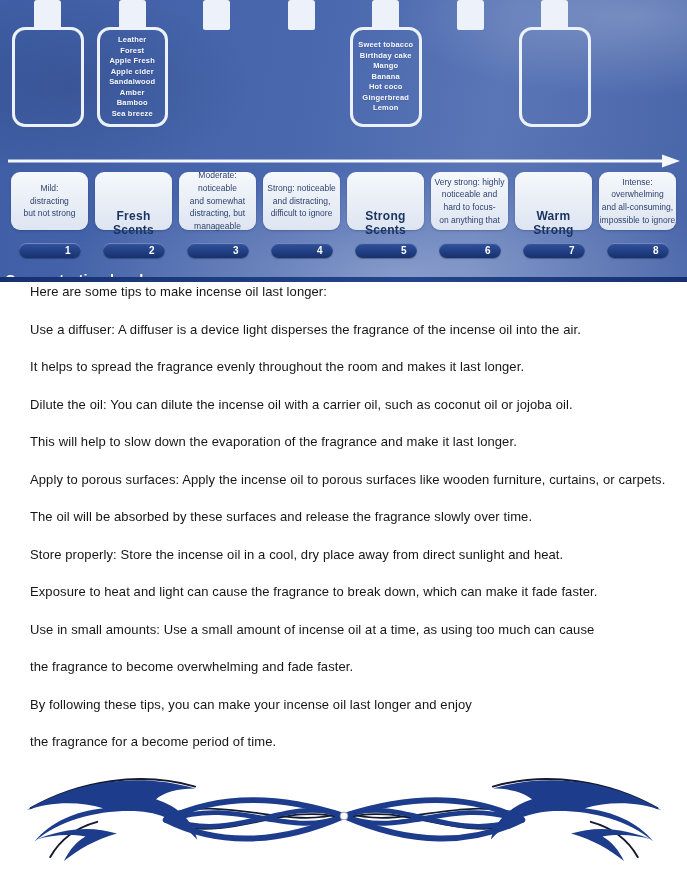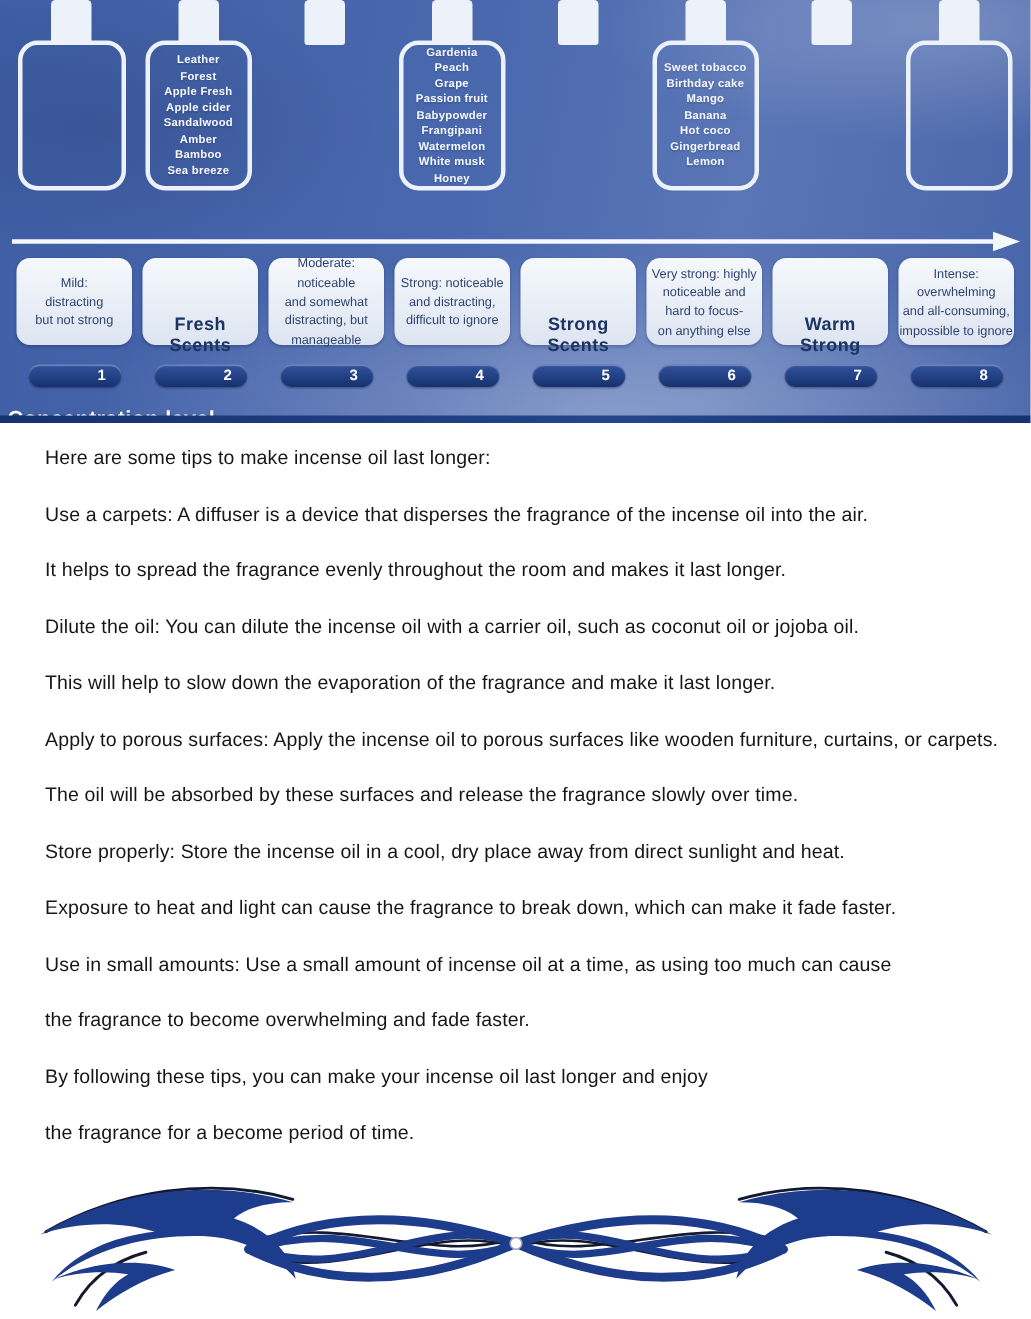--- a/index.html
+++ b/index.html
@@ -68,21 +68,21 @@
     position:absolute; left:5px; top:272px;
     color:#ffffff; font-weight:700; font-size:14.5px; letter-spacing:.2px;
     text-shadow:0 1px 2px rgba(0,0,30,.35);
   }
   .bottom-strip {
     position:absolute; left:0; right:0; bottom:0; height:5px;
     background:linear-gradient(90deg,#16316e,#24458c 60%,#16316e);
   }
 
   
-  .tips { padding:16px 0 0 30px; overflow:hidden; }
+  .tips { padding:3px 0 0 30px; overflow:hidden; }
   .tip-line {
     margin:0 0 24.5px 0; font-size:13px; line-height:1;
     color:#161616; white-space:nowrap; letter-spacing:.1px;
   }
 
   
   .flourish-wrap { width:687px; height:94px; margin-top:-6px; text-align:center; }
 </style>
 </head>
 <body>
@@ -109,34 +109,20 @@
 Amber
 Bamboo
 Sea breeze</div>
         </div>
       </div>
       <div class="bottle">
         <div class="cap"></div>
       </div>
       <div class="bottle">
         <div class="cap"></div>
-        <div class="bottle-body">
-          <div class="scents">Gardenia
-Peach
-Grape
-Passion fruit
-Babypowder
-Frangipani
-Watermelon
-White musk
-Honey</div>
-        </div>
-      </div>
-      <div class="bottle">
-        <div class="cap"></div>
       </div>
       <div class="bottle">
         <div class="cap"></div>
         <div class="bottle-body">
           <div class="scents">Sweet tobacco
 Birthday cake
 Mango
 Banana
 Hot coco
 Gingerbread Lemon</div>
@@ -180,21 +166,21 @@
 and distracting,
 difficult to ignore</span>
         </div>
       <div class="level-box cat">
           <span>Strong Scents</span>
         </div>
       <div class="level-box">
           <span>Very strong: highly
 noticeable and
 hard to focus-
-on anything else</span>
+on anything that</span>
         </div>
       <div class="level-box cat">
           <span>Warm Strong</span>
         </div>
       <div class="level-box">
           <span>Intense:
 overwhelming
 and all-consuming,
 impossible to ignore</span>
         </div>
@@ -210,21 +196,21 @@
       <div class="pill">7</div>
       <div class="pill">8</div>
     </div>
 
     <div class="axis-label">Concentration level</div>
     <div class="bottom-strip"></div>
   </div>
 
   <div class="tips">
     <p class="tip-line">Here are some tips to make incense oil last longer:</p>
-    <p class="tip-line">Use a carpets: A diffuser is a device that disperses the fragrance of the incense oil into the air.</p>
+    <p class="tip-line">Use a diffuser: A diffuser is a device light disperses the fragrance of the incense oil into the air.</p>
     <p class="tip-line">It helps to spread the fragrance evenly throughout the room and makes it last longer.</p>
     <p class="tip-line">Dilute the oil: You can dilute the incense oil with a carrier oil, such as coconut oil or jojoba oil.</p>
     <p class="tip-line">This will help to slow down the evaporation of the fragrance and make it last longer.</p>
     <p class="tip-line">Apply to porous surfaces: Apply the incense oil to porous surfaces like wooden furniture, curtains, or carpets.</p>
     <p class="tip-line">The oil will be absorbed by these surfaces and release the fragrance slowly over time.</p>
     <p class="tip-line">Store properly: Store the incense oil in a cool, dry place away from direct sunlight and heat.</p>
     <p class="tip-line">Exposure to heat and light can cause the fragrance to break down, which can make it fade faster.</p>
     <p class="tip-line">Use in small amounts: Use a small amount of incense oil at a time, as using too much can cause</p>
     <p class="tip-line">the fragrance to become overwhelming and fade faster.</p>
     <p class="tip-line">By following these tips, you can make your incense oil last longer and enjoy</p>

